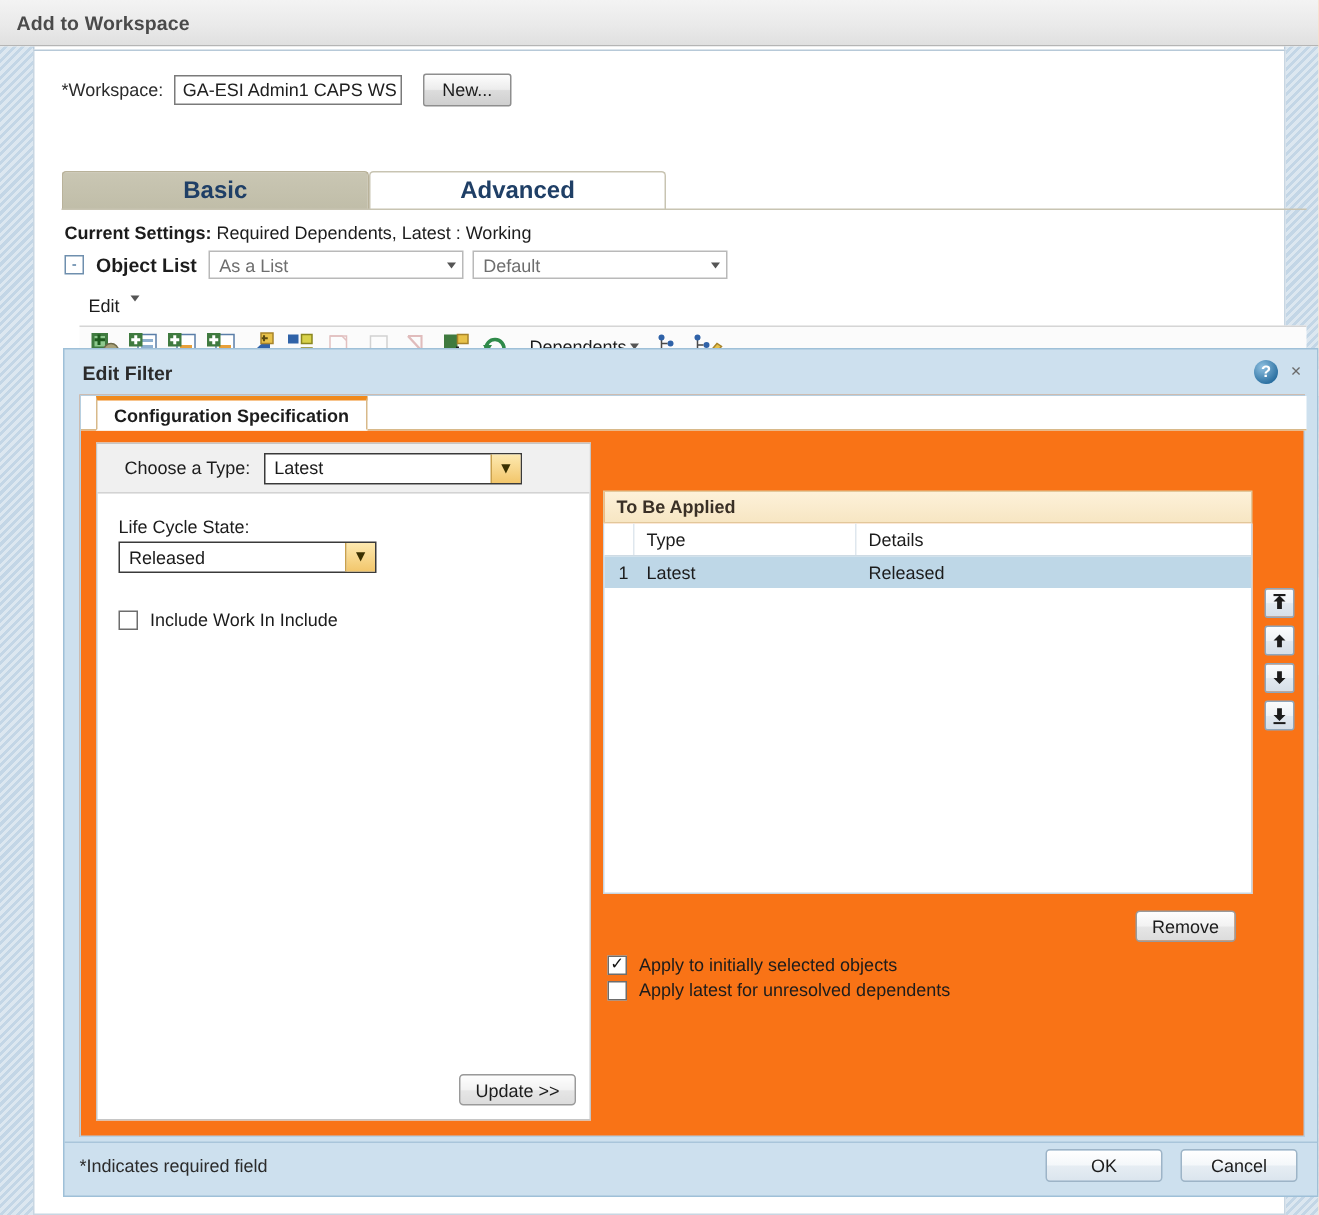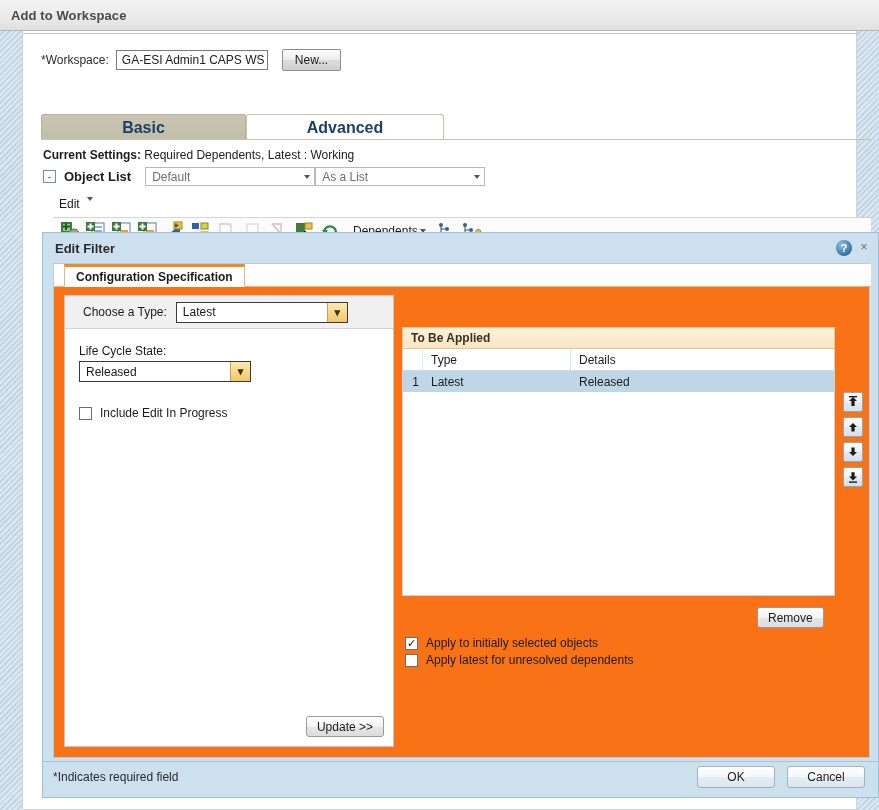--- a/index.html
+++ b/index.html
@@ -315,26 +315,26 @@
       <div class="tabs-underline"></div>
 
       <div class="cur-settings">
         <b>Current Settings:</b>
         <span>Required Dependents, Latest : Working</span>
       </div>
 
       <div class="objlist-row">
         <span class="exp-box">-</span>
         <span class="objlist-label">Object List</span>
+        <span class="combo-lt" style="width:170px;">
+          <span>As a List</span>
+          <span class="tiny-caret"></span>
+        </span>
         <span class="combo-lt" style="width:170px;margin-left:6px;">
           <span>Default</span>
-          <span class="tiny-caret"></span>
-        </span>
-        <span class="combo-lt" style="width:170px;">
-          <span>As a List</span>
           <span class="tiny-caret"></span>
         </span>
       </div>
 
       <div class="edit-menu">
         <span>Edit</span>
         <span class="tiny-caret"></span>
       </div>
 
       <div class="toolbar">
@@ -508,21 +508,21 @@
         <div class="lcs-label">Life Cycle State:</div>
         <span class="combo-amber lcs-combo" style="width:172px;">
           <span>Released</span>
           <span class="amber-btn">
               <span class="chev">▾</span>
             </span>
         </span>
 
         <div class="iwip">
           <span class="cbx"></span>
-          <span class="cbx-lbl">Include Edit In Progress</span>
+          <span class="cbx-lbl">Include Work In Include</span>
         </div>
 
         <span class="btn-sm update-btn">Update &gt;&gt;</span>
       </div>
 
       <div class="right-pane">
         <div class="tba-head">To Be Applied</div>
 
         <div class="tba-grid">
           <div class="tba-colhead">

